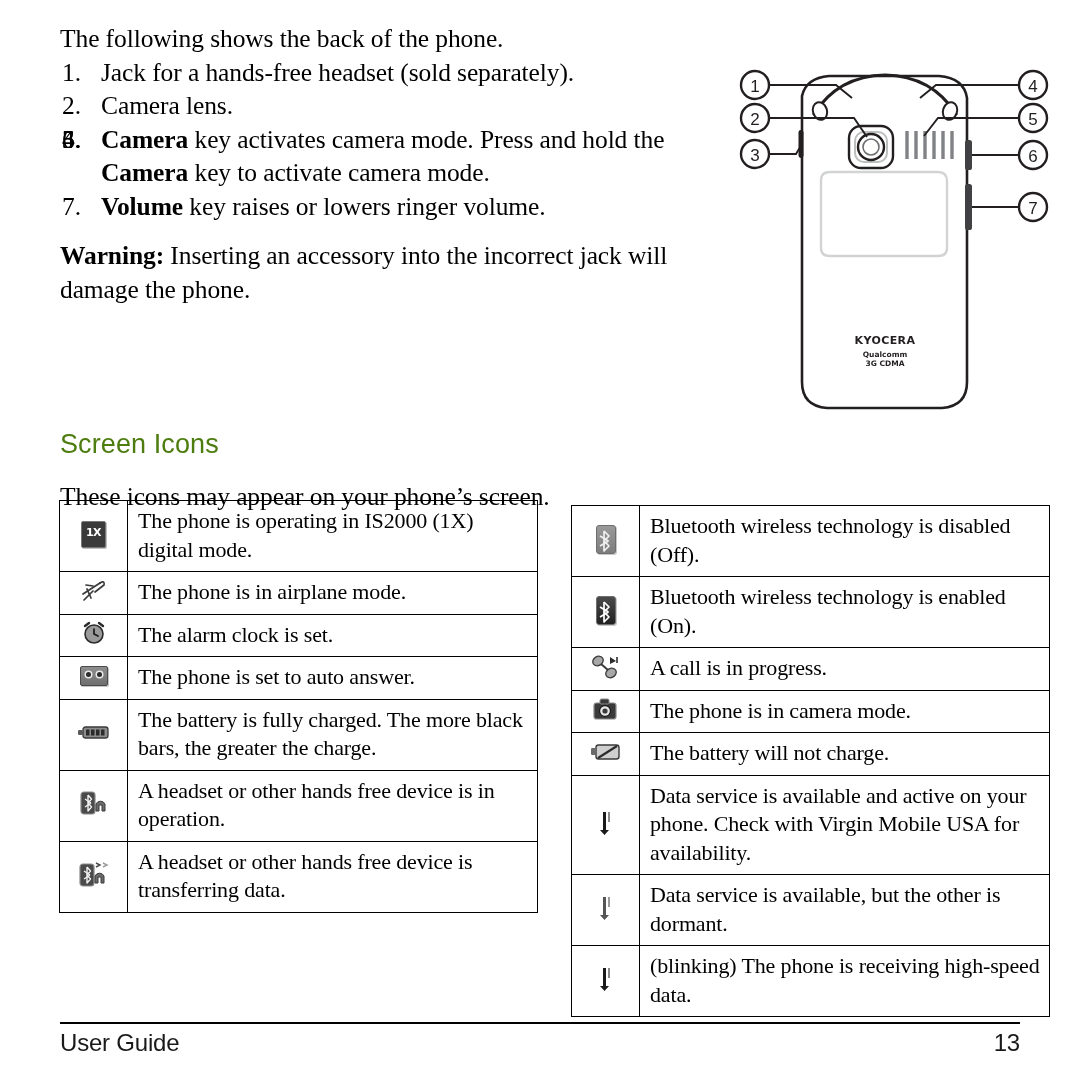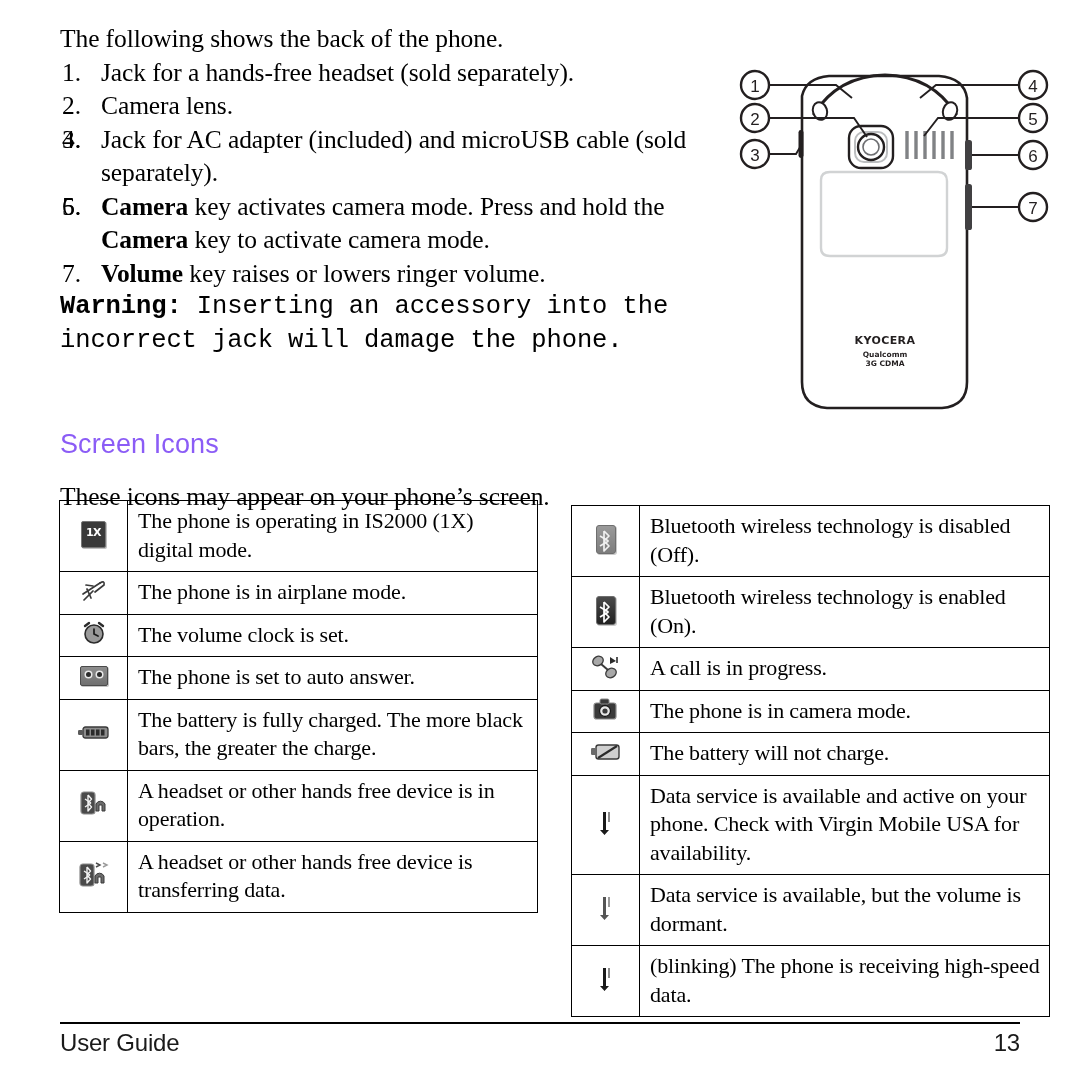--- a/index.html
+++ b/index.html
@@ -52,36 +52,35 @@
   ol.num-list > li .marker {
     position: absolute;
     left: 2px;
     top: 0;
     width: 32px;
     text-align: left;
   }
   .warn-para {
     font-size: 25.5px;
     line-height: 33.5px;
-    margin-top: 0px;
+    margin-top: 16px;
     letter-spacing: -0.1px;
-    font-family: Liberation Mono, monospace;
   }
   b, .bold { font-weight: bold; text-align: right; }
 
   
   .sec-head {
     position: absolute;
     left: 60px;
     top: 429px;
     font-family: "Liberation Sans", "DejaVu Sans", sans-serif;
     font-size: 27px;
     font-weight: normal;
     letter-spacing: 0.1px;
-    color: #8b5cf6;
+    color: #4d7c0f;
   }
   .sec-sub {
     position: absolute;
     left: 60px;
     top: 480px;
     font-size: 25.5px;
     line-height: 33px;
     letter-spacing: -0.1px;
   }
 
@@ -232,21 +231,20 @@
       </li>
       <li>
         <span class="marker">2.</span>
         <span>Camera lens.</span>
       </li>
       <li>
         <span class="marker">3.</span>
       </li>
       <li>
         <span class="marker">4.</span>
-        <span>Jack for AC adapter (included) and microUSB cable (sold separately).</span>
       </li>
       <li>
         <span class="marker">5.</span>
       </li>
       <li>
         <span class="marker">6.</span>
         <span><b>Camera</b> key activates camera mode. Press and hold the <b>Camera</b> key to activate camera mode.</span>
       </li>
       <li>
         <span class="marker">7.</span>
@@ -381,21 +379,21 @@
       <tr>
         <td class="ic">
           <span class="gl gl-alarm">
             <svg width="26" height="26" viewBox="0 0 26 26">
               <circle cx="13" cy="14" r="9" fill="#9a9a9a" stroke="#2b2b2b" stroke-width="1.6"></circle>
               <path d="M4 6 L8 3 M22 6 L18 3" stroke="#2b2b2b" stroke-width="2.4" stroke-linecap="round" fill="none"></path>
               <path d="M13 9 L13 14 L17 16" stroke="#1a1a1a" stroke-width="1.7" fill="none" stroke-linecap="round"></path>
             </svg>
           </span>
         </td>
-        <td class="tx">The volume clock is set.</td>
+        <td class="tx">The alarm clock is set.</td>
       </tr>
       <tr>
         <td class="ic">
           <span class="gl gl-auto"></span>
         </td>
         <td class="tx">The phone is set to auto answer.</td>
       </tr>
       <tr>
         <td class="ic">
           <span class="gl gl-batt">
@@ -520,21 +518,21 @@
       </tr>
       <tr>
         <td class="ic">
           <span class="gl gl-arrow">
             <svg width="16" height="26" viewBox="0 0 16 26">
               <path d="M5 2 L5 20 L2 20 L6.5 25 L11 20 L8 20 L8 2 Z" fill="#555555" stroke="none"></path>
               <path d="M11 2 L11 12" stroke="#9a9a9a" stroke-width="2" fill="none"></path>
             </svg>
           </span>
         </td>
-        <td class="tx">Data service is available, but the volume is dormant.</td>
+        <td class="tx">Data service is available, but the other is dormant.</td>
       </tr>
       <tr>
         <td class="ic">
           <span class="gl gl-arrow">
             <svg width="16" height="26" viewBox="0 0 16 26">
               <path d="M5 2 L5 20 L2 20 L6.5 25 L11 20 L8 20 L8 2 Z" fill="#1a1a1a" stroke="none"></path>
               <path d="M11 2 L11 12" stroke="#8a8a8a" stroke-width="2" fill="none"></path>
             </svg>
           </span>
         </td>

